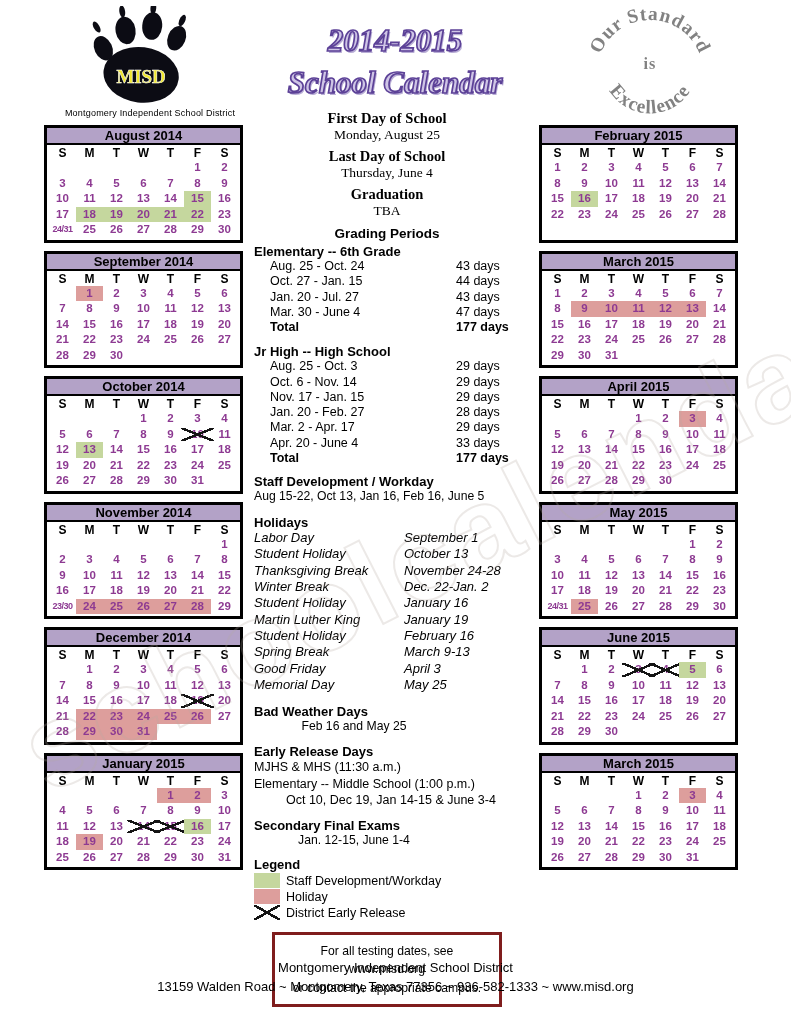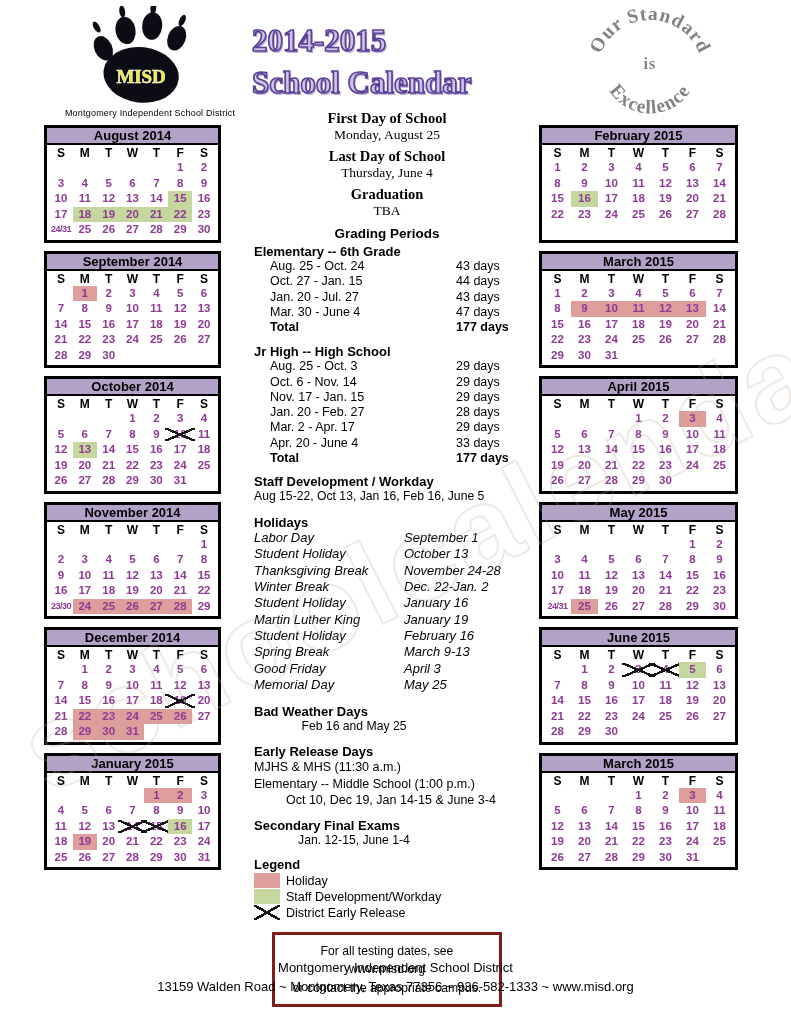--- a/index.html
+++ b/index.html
@@ -2,28 +2,28 @@
 <html><head>
 <meta charset="utf-8">
 <style>
   html,body{margin:0;padding:0;background:#e8e8e8;}
   .page{position:relative;width:791px;height:1024px;margin:0 auto;background:#ffffff;
         overflow:hidden;font-family:"Liberation Sans",sans-serif;color:#000;}
 
   
   .logo-block{position:absolute;left:52px;top:6px;width:196px;text-align:center;}
   .district-name{font-size:9px;letter-spacing:.2px;margin-top:-2px;}
-  .title-block{position:absolute;left:252px;top:20px;width:286px;text-align:left;}
+  .title-block{position:absolute;left:252px;top:20px;width:286px;text-align:center;font-style:italic;}
   .cal-title{font-family:"Liberation Serif",serif;font-weight:bold;font-size:31px;line-height:1.35;
              color:#cfc5e6;-webkit-text-stroke:1.7px #5c4197;text-shadow:1.5px 1.5px 0 #b9aed6;}
   .seal{position:absolute;left:572px;top:8px;width:156px;height:112px;}
   .seal text{font-family:"Liberation Serif",serif;font-weight:bold;fill:#828282;letter-spacing:1px;}
 
   
-  .col-left{position:absolute;left:44px;top:125px;width:177px;}
+  .col-left{position:absolute;left:44px;top:125px;width:199px;}
   .col-right{position:absolute;left:527px;top:125px;width:199px;margin-left:12px;}
   .month{border:3px solid #000;background:#fff;margin-bottom:8px;}
   .month-title{background:#b3a2c7;border-bottom:2px solid #000;text-align:center;
                font-weight:bold;font-size:13px;line-height:15px;}
   .month-grid{display:grid;grid-template-columns:repeat(7,1fr);padding:1px 2px 2px;}
   .dow{font-weight:bold;font-size:12px;text-align:center;line-height:14px;color:#000;}
   .day{font-weight:bold;font-size:11.5px;color:#8d3a92;text-align:center;
        height:15.5px;line-height:15.5px;position:relative;}
   .day.split{font-size:9px;letter-spacing:-.5px;}
   .day.green{background:#c5d79e;}
@@ -798,26 +798,26 @@
     <div class="erd-line">MJHS &amp; MHS (11:30 a.m.)</div>
     <div class="erd-line">Elementary -- Middle School (1:00 p.m.)</div>
     <div class="erd-line" style="padding-left:32px">Oct 10, Dec 19, Jan 14-15 &amp; June 3-4</div>
 
     <div class="left-title">Secondary Final Exams</div>
     <div class="plain centered" style="width:200px">Jan. 12-15, June 1-4</div>
 
     <div class="left-title" style="margin-top:8px">Legend</div>
     <div id="legend-items">
         <div class="legend-item">
+          <span class="swatch green"></span>
+          <span class="legend-label">Staff Development/Workday</span>
+        </div>
+        <div class="legend-item">
           <span class="swatch pink"></span>
           <span class="legend-label">Holiday</span>
-        </div>
-        <div class="legend-item">
-          <span class="swatch green"></span>
-          <span class="legend-label">Staff Development/Workday</span>
         </div>
         <div class="legend-item">
           <span class="swatch x"></span>
           <span class="legend-label">District Early Release</span>
         </div>
       </div>
 
     <div class="testing-box">
       <div>For all testing dates, see</div>
       <div>www.misd.org</div>

